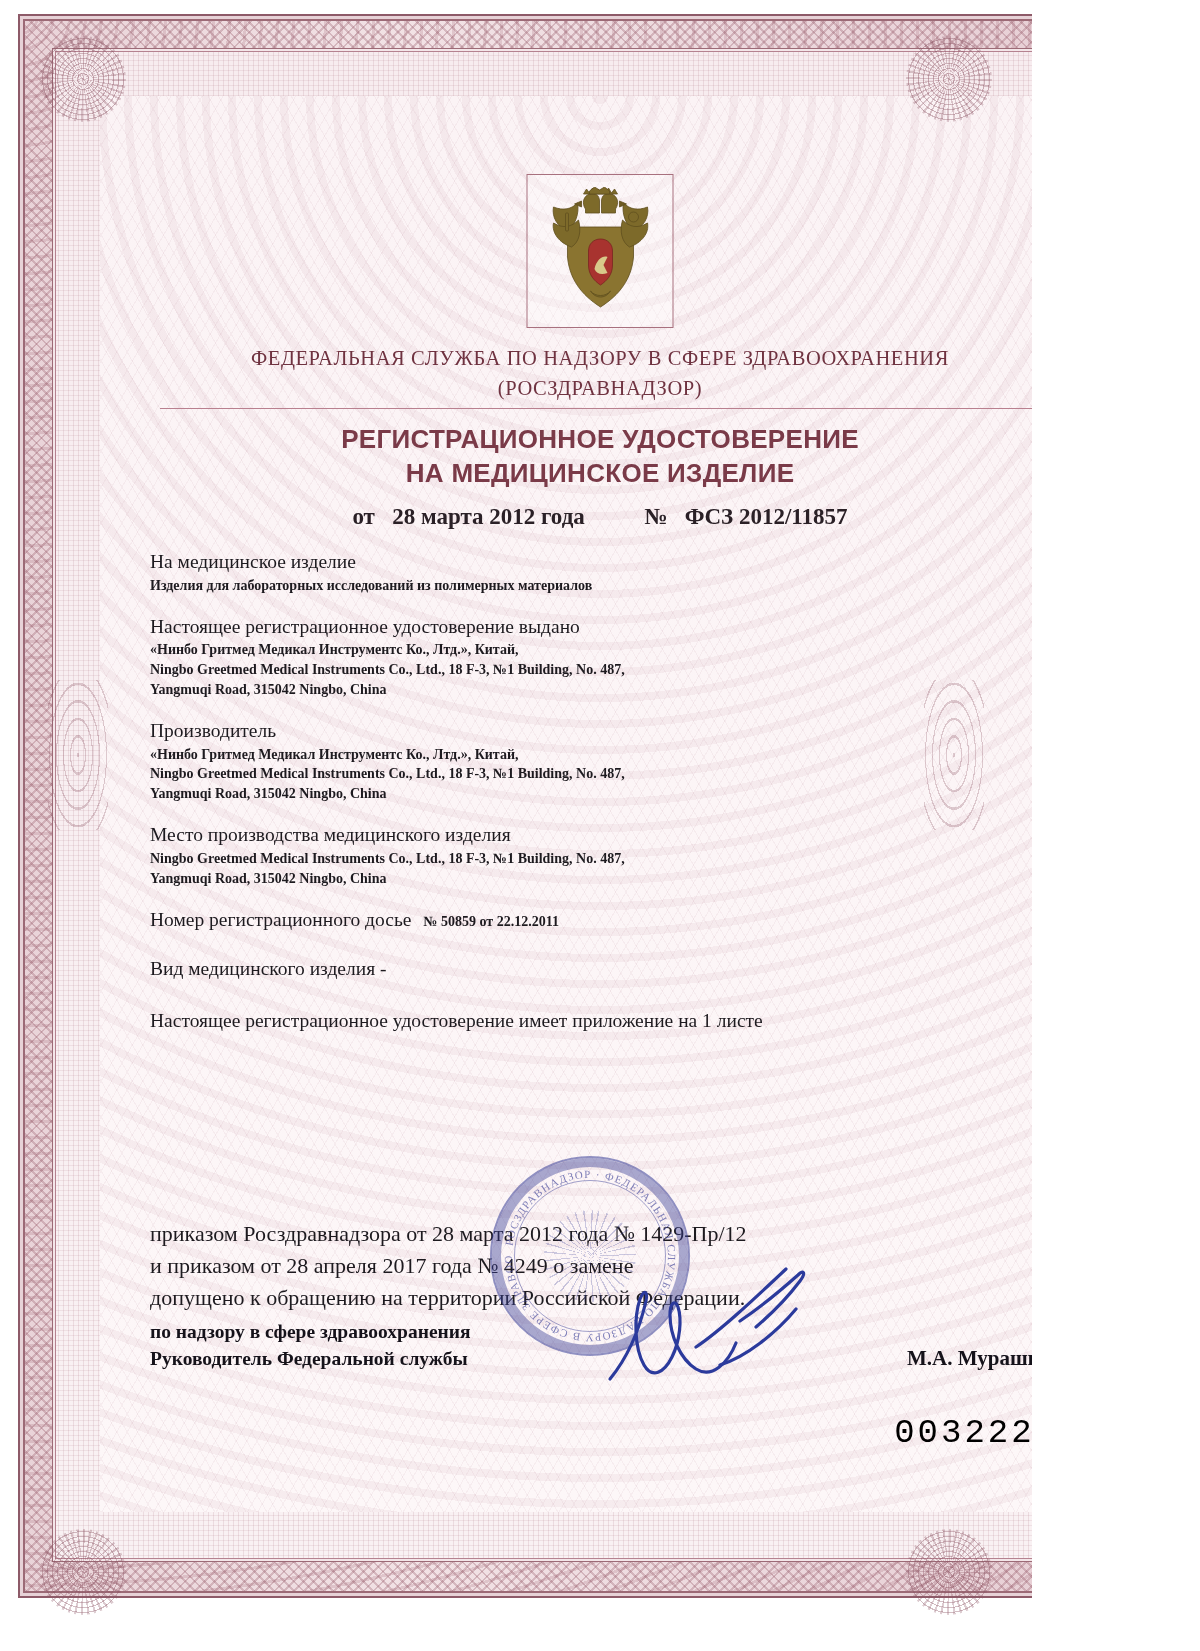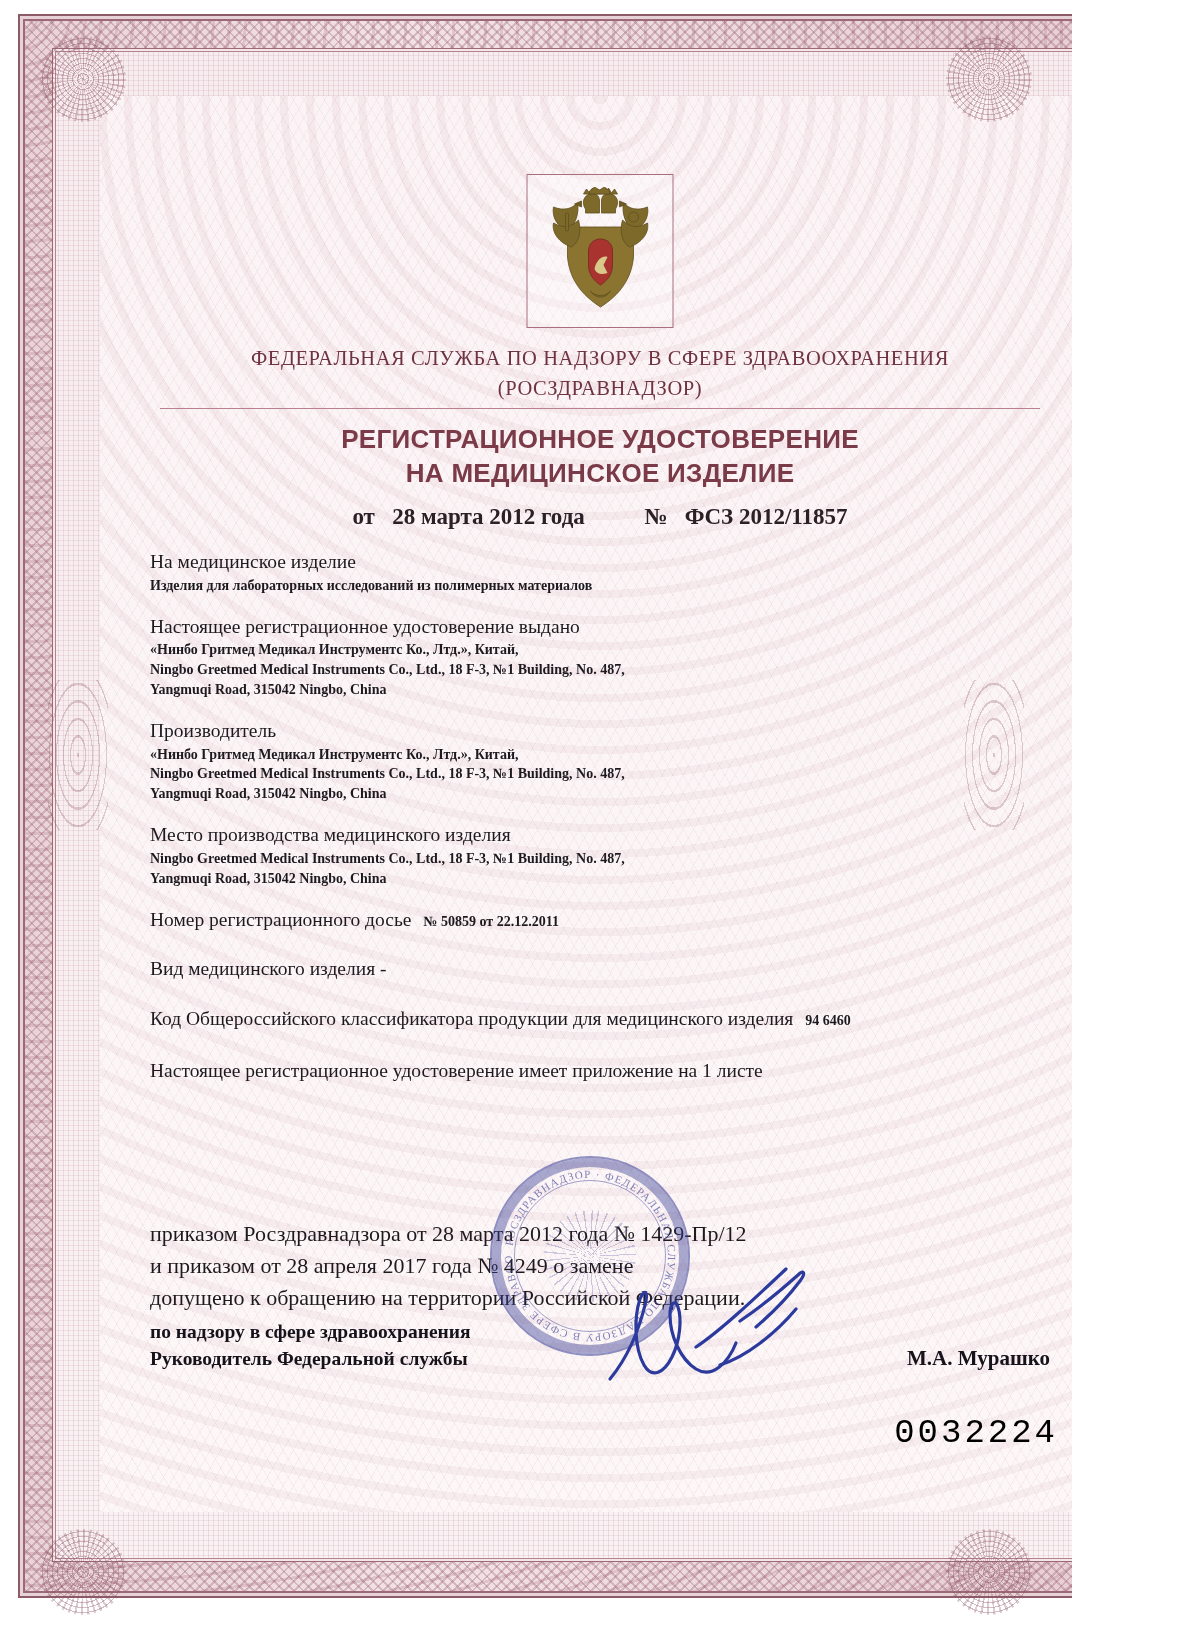--- a/index.html
+++ b/index.html
@@ -9,21 +9,20 @@
   }
   body {
     font-family: "Liberation Serif", serif;
   }
   .page {
     position: relative;
     width: 1032px;
     height: 1651px;
     background: #ffffff;
     overflow: hidden;
-    padding-left: 40px;
   }
 
   
   .border-outer {
     position: absolute;
     left: 18px;
     top: 14px;
     width: 1122px;
     height: 1580px;
     background:
@@ -355,25 +354,20 @@
         <span class="lbl">Номер регистрационного досье</span>
         <span>&nbsp;</span>
         <span class="val">№ 50859 от 22.12.2011</span>
       </div>
 
       <div class="blk" style="margin-top:22px">
         <span class="lbl">Вид медицинского изделия -</span>
       </div>
 
 
-      <div class="blk" style="margin-top:22px">
-        <span class="lbl">Код Общероссийского классификатора продукции для медицинского изделия</span>
-        <span>&nbsp;</span>
-        <span class="val">94 6460</span>
-      </div>
 
       <div class="blk" style="margin-top:24px">
         <span class="lbl">Настоящее регистрационное удостоверение имеет приложение на 1 листе</span>
       </div>
 
     </div>
 
     <div class="order">
       <div>приказом Росздравнадзора от 28 марта 2012 года № 1429-Пр/12</div>
       <div>и приказом от 28 апреля 2017 года № 4249 о замене</div>

